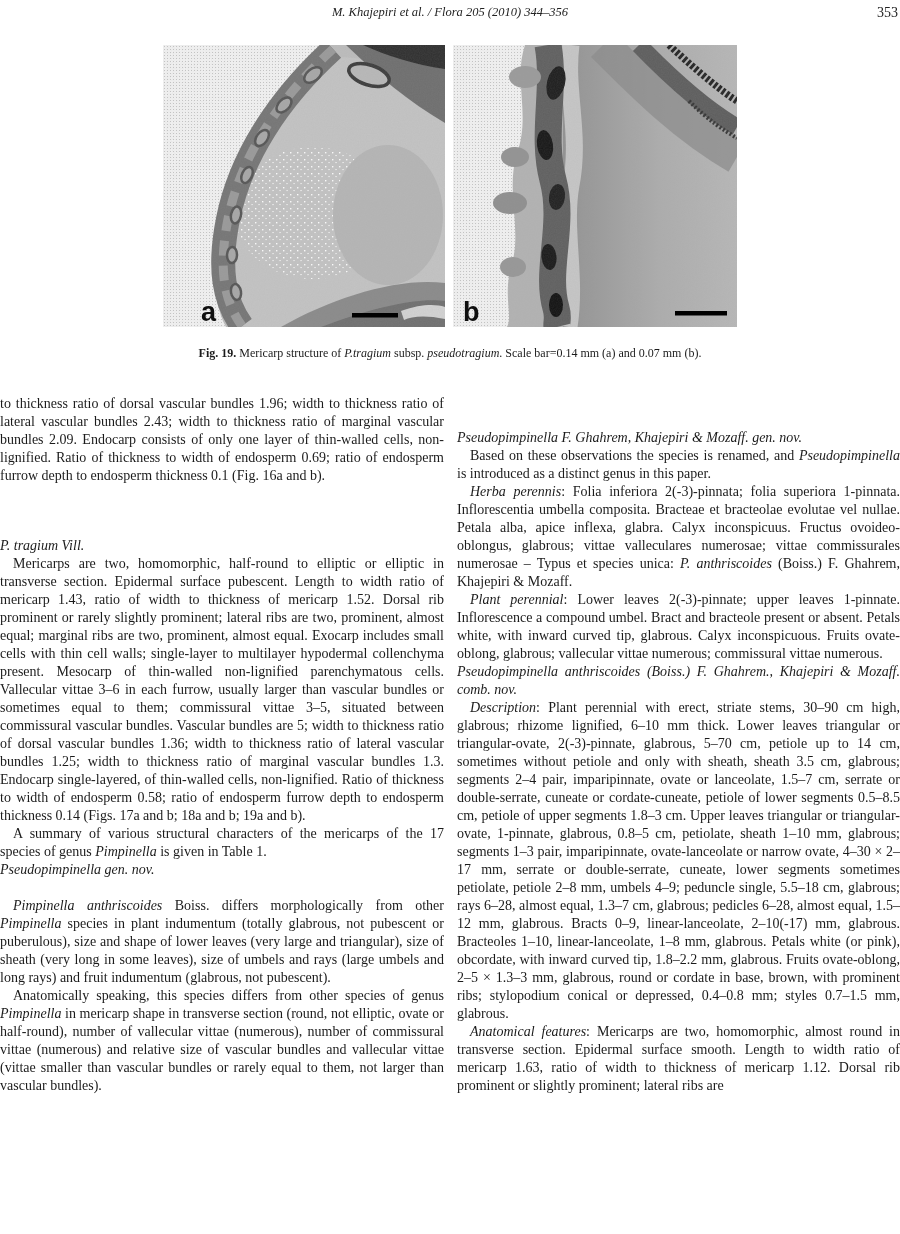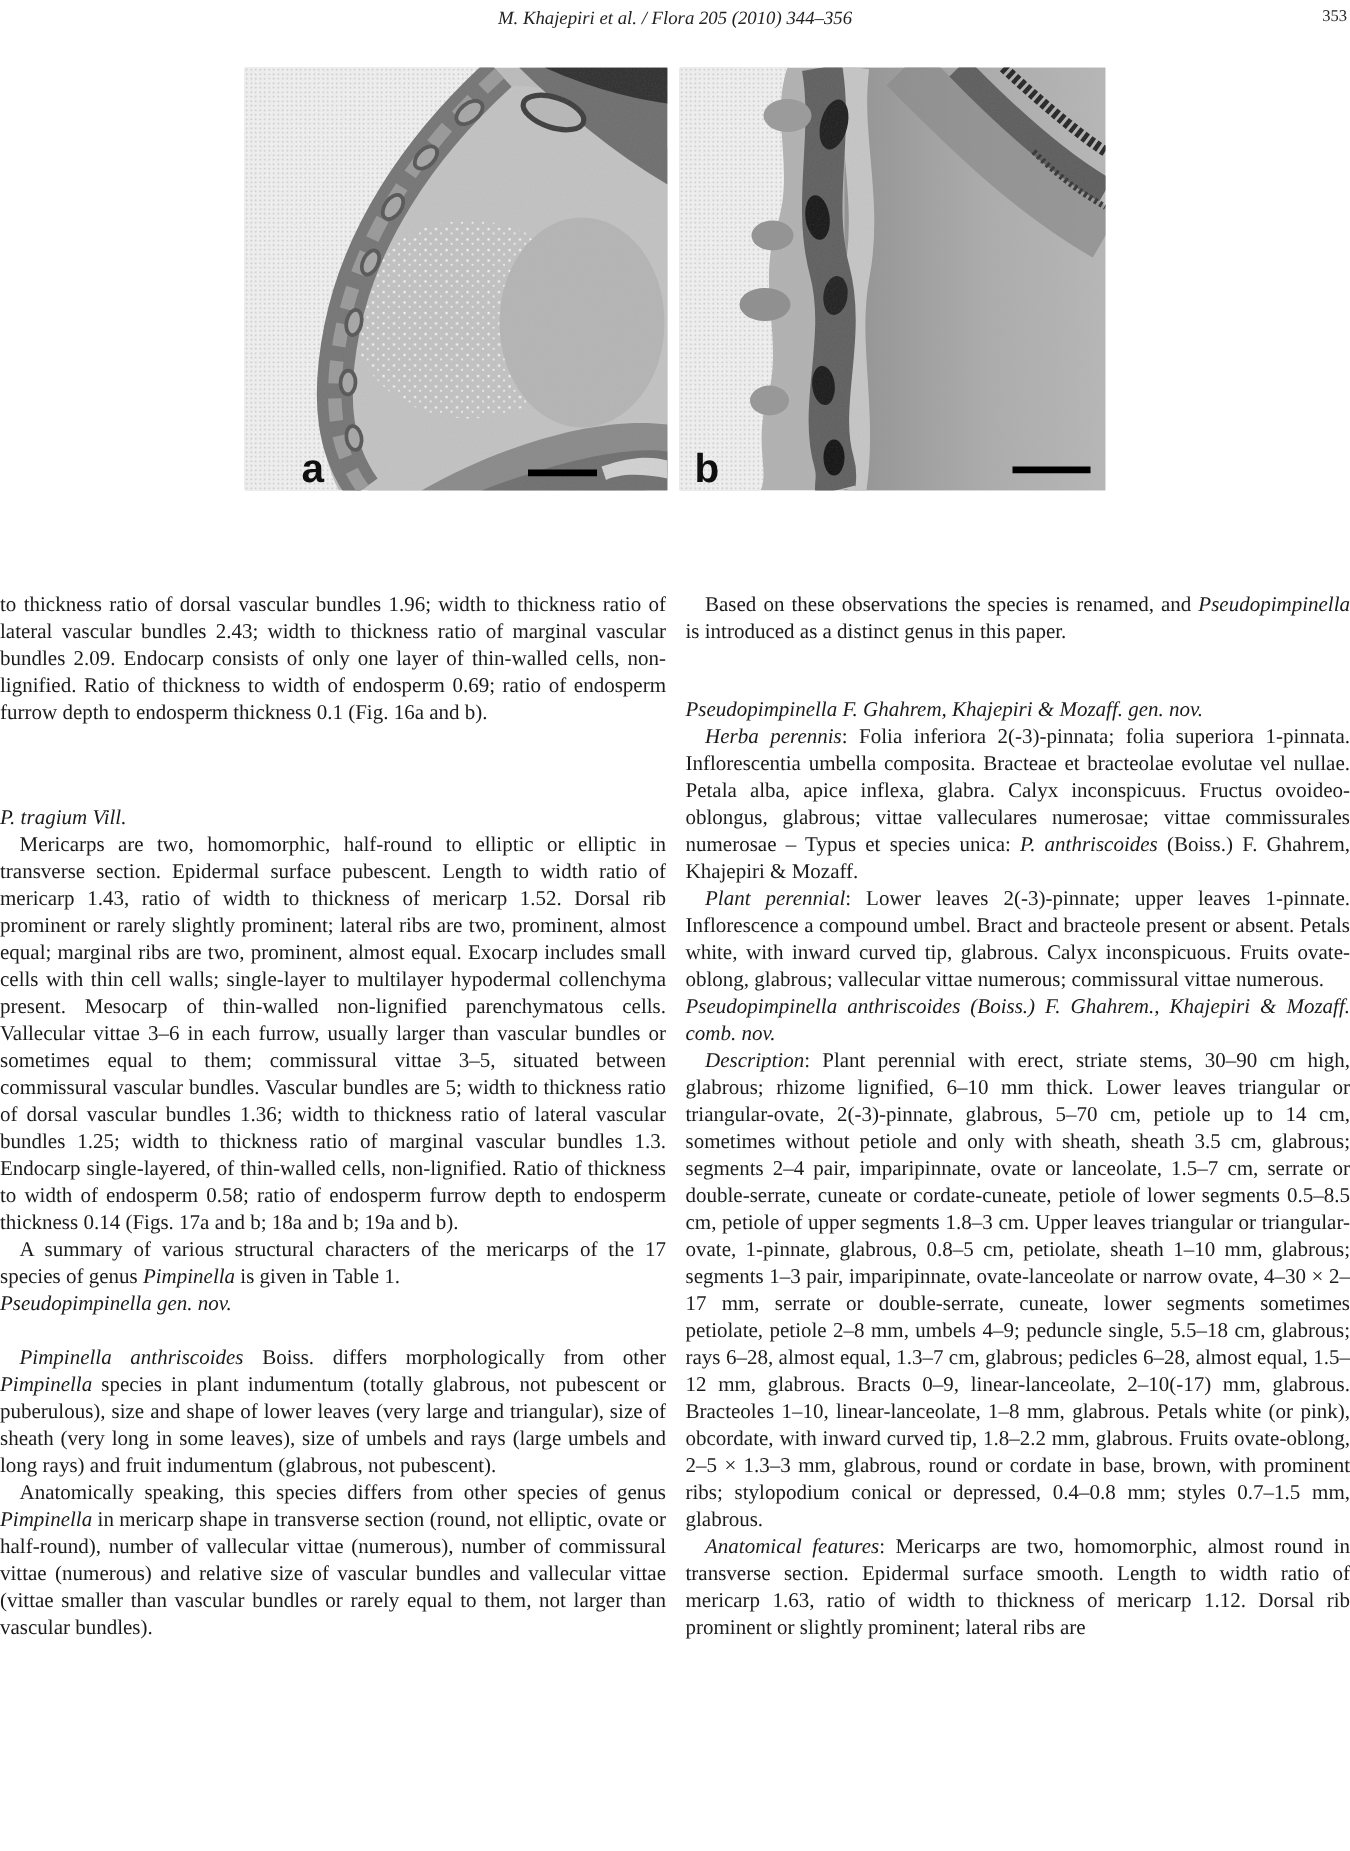--- a/index.html
+++ b/index.html
@@ -1,20 +1,20 @@
 <!DOCTYPE html>
 <html><head>
 <meta charset="utf-8">
 <style>
   html,body{margin:0;padding:0;background:#ffffff;}
   .page{position:relative;width:900px;height:1234px;background:#ffffff;overflow:hidden;
         font-family:"Liberation Serif", serif;color:#1b1b1b;}
   .running-head{position:absolute;top:5px;left:0;right:0;text-align:center;
         font-size:12.5px;font-style:italic;color:#222;}
-  .page-number{position:absolute;top:5px;right:2px;font-size:11px;font-style:normal;color:#222;}
+  .page-number{position:absolute;top:5px;right:2px;font-size:14px;font-style:normal;color:#222;}
   .figure-wrap{position:absolute;left:163px;top:45px;display:flex;gap:8px;}
   .figure-wrap svg{display:block;}
   .fig-caption{position:absolute;top:346px;left:0;right:0;text-align:center;
         font-size:12px;color:#1b1b1b;}
   .col{position:absolute;top:395px;font-size:14px;line-height:18px;
         text-align:justify;color:#1b1b1b;}
   .col-left{left:0;width:444px;}
   .col-right{left:457px;width:443px;}
   .blk{margin:0;}
   .blk.para.indent{text-indent:13px;}
@@ -111,33 +111,34 @@
         <ellipse cx="62" cy="112" rx="14" ry="10" fill="#939393"></ellipse>
         <ellipse cx="57" cy="158" rx="17" ry="11" fill="#8f8f8f"></ellipse>
         <ellipse cx="60" cy="222" rx="13" ry="10" fill="#979797"></ellipse>
       </g>
       <rect width="284" height="282" filter="url(#grainB)"></rect>
       <text x="10" y="276" font-size="27" font-weight="bold" fill="#0f0f0f" font-family="Liberation Sans, sans-serif">b</text>
       <rect x="222" y="266" width="52" height="4.5" fill="#000000"></rect>
     </svg>
   </div>
 
+  <div class="fig-caption"><b>Fig. 19.</b><span> Mericarp structure of </span><i>P.tragium</i><span> subsp. </span><i>pseudotragium</i><span>. Scale bar=0.14 mm (a) and 0.07 mm (b).</span></div>
 
   <div class="col col-left">
       <div class="blk para"><span>to thickness ratio of dorsal vascular bundles 1.96; width to thickness ratio of lateral vascular bundles 2.43; width to thickness ratio of marginal vascular bundles 2.09. Endocarp consists of only one layer of thin-walled cells, non-lignified. Ratio of thickness to width of endosperm 0.69; ratio of endosperm furrow depth to endosperm thickness 0.1 (Fig. 16a and b).</span></div>
       <div class="blk heading" style="margin-top: 52px;"><i>P. tragium Vill.</i></div>
       <div class="blk para indent"><span>Mericarps are two, homomorphic, half-round to elliptic or elliptic in transverse section. Epidermal surface pubescent. Length to width ratio of mericarp 1.43, ratio of width to thickness of mericarp 1.52. Dorsal rib prominent or rarely slightly prominent; lateral ribs are two, prominent, almost equal; marginal ribs are two, prominent, almost equal. Exocarp includes small cells with thin cell walls; single-layer to multilayer hypodermal collenchyma present. Mesocarp of thin-walled non-lignified parenchymatous cells. Vallecular vittae 3–6 in each furrow, usually larger than vascular bundles or sometimes equal to them; commissural vittae 3–5, situated between commissural vascular bundles. Vascular bundles are 5; width to thickness ratio of dorsal vascular bundles 1.36; width to thickness ratio of lateral vascular bundles 1.25; width to thickness ratio of marginal vascular bundles 1.3. Endocarp single-layered, of thin-walled cells, non-lignified. Ratio of thickness to width of endosperm 0.58; ratio of endosperm furrow depth to endosperm thickness 0.14 (Figs. 17a and b; 18a and b; 19a and b).</span></div>
       <div class="blk para indent"><span>A summary of various structural characters of the mericarps of the 17 species of genus </span><i>Pimpinella</i><span> is given in Table 1.</span></div>
       <div class="blk heading" style=""><i>Pseudopimpinella gen. nov.</i></div>
       <div class="blk para indent" style="margin-top: 18px;"><i>Pimpinella anthriscoides</i><span> Boiss. differs morphologically from other </span><i>Pimpinella</i><span> species in plant indumentum (totally glabrous, not pubescent or puberulous), size and shape of lower leaves (very large and triangular), size of sheath (very long in some leaves), size of umbels and rays (large umbels and long rays) and fruit indumentum (glabrous, not pubescent).</span></div>
       <div class="blk para indent"><span>Anatomically speaking, this species differs from other species of genus </span><i>Pimpinella</i><span> in mericarp shape in transverse section (round, not elliptic, ovate or half-round), number of vallecular vittae (numerous), number of commissural vittae (numerous) and relative size of vascular bundles and vallecular vittae (vittae smaller than vascular bundles or rarely equal to them, not larger than vascular bundles).</span></div>
     </div>
   <div class="col col-right">
+      <div class="blk heading" style="margin-top: 34px;"><i>Pseudopimpinella F. Ghahrem, Khajepiri &amp; Mozaff. gen. nov.</i></div>
       <div class="blk para indent"><span>Based on these observations the species is renamed, and </span><i>Pseudopimpinella</i><span> is introduced as a distinct genus in this paper.</span></div>
-      <div class="blk heading" style="margin-top: 34px;"><i>Pseudopimpinella F. Ghahrem, Khajepiri &amp; Mozaff. gen. nov.</i></div>
       <div class="blk para indent"><i>Herba perennis</i><span>: Folia inferiora 2(-3)-pinnata; folia superiora 1-pinnata. Inflorescentia umbella composita. Bracteae et bracteolae evolutae vel nullae. Petala alba, apice inflexa, glabra. Calyx inconspicuus. Fructus ovoideo-oblongus, glabrous; vittae valleculares numerosae; vittae commissurales numerosae – Typus et species unica: </span><i>P. anthriscoides</i><span> (Boiss.) F. Ghahrem, Khajepiri &amp; Mozaff.</span></div>
       <div class="blk para indent"><i>Plant perennial</i><span>: Lower leaves 2(-3)-pinnate; upper leaves 1-pinnate. Inflorescence a compound umbel. Bract and bracteole present or absent. Petals white, with inward curved tip, glabrous. Calyx inconspicuous. Fruits ovate-oblong, glabrous; vallecular vittae numerous; commissural vittae numerous.</span></div>
       <div class="blk heading" style=""><i>Pseudopimpinella anthriscoides (Boiss.) F. Ghahrem., Khajepiri &amp; Mozaff. comb. nov.</i></div>
       <div class="blk para indent"><i>Description</i><span>: Plant perennial with erect, striate stems, 30–90 cm high, glabrous; rhizome lignified, 6–10 mm thick. Lower leaves triangular or triangular-ovate, 2(-3)-pinnate, glabrous, 5–70 cm, petiole up to 14 cm, sometimes without petiole and only with sheath, sheath 3.5 cm, glabrous; segments 2–4 pair, imparipinnate, ovate or lanceolate, 1.5–7 cm, serrate or double-serrate, cuneate or cordate-cuneate, petiole of lower segments 0.5–8.5 cm, petiole of upper segments 1.8–3 cm. Upper leaves triangular or triangular-ovate, 1-pinnate, glabrous, 0.8–5 cm, petiolate, sheath 1–10 mm, glabrous; segments 1–3 pair, imparipinnate, ovate-lanceolate or narrow ovate, 4–30 × 2–17 mm, serrate or double-serrate, cuneate, lower segments sometimes petiolate, petiole 2–8 mm, umbels 4–9; peduncle single, 5.5–18 cm, glabrous; rays 6–28, almost equal, 1.3–7 cm, glabrous; pedicles 6–28, almost equal, 1.5–12 mm, glabrous. Bracts 0–9, linear-lanceolate, 2–10(-17) mm, glabrous. Bracteoles 1–10, linear-lanceolate, 1–8 mm, glabrous. Petals white (or pink), obcordate, with inward curved tip, 1.8–2.2 mm, glabrous. Fruits ovate-oblong, 2–5 × 1.3–3 mm, glabrous, round or cordate in base, brown, with prominent ribs; stylopodium conical or depressed, 0.4–0.8 mm; styles 0.7–1.5 mm, glabrous.</span></div>
       <div class="blk para indent"><i>Anatomical features</i><span>: Mericarps are two, homomorphic, almost round in transverse section. Epidermal surface smooth. Length to width ratio of mericarp 1.63, ratio of width to thickness of mericarp 1.12. Dorsal rib prominent or slightly prominent; lateral ribs are</span></div>
     </div>
 
 </div>
 
 </body></html>

